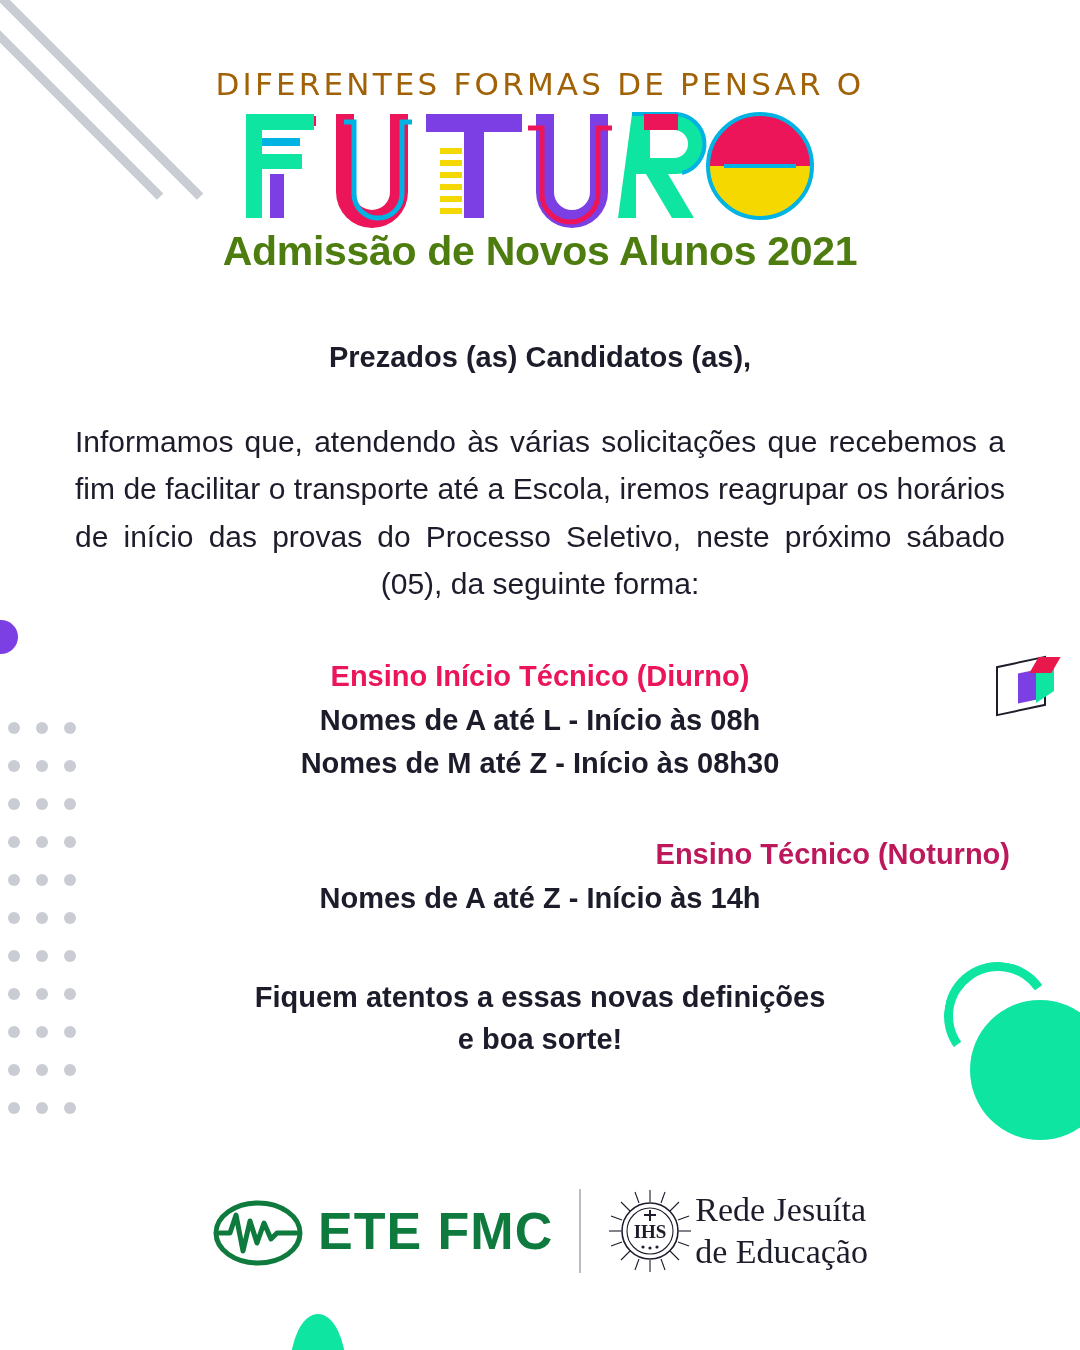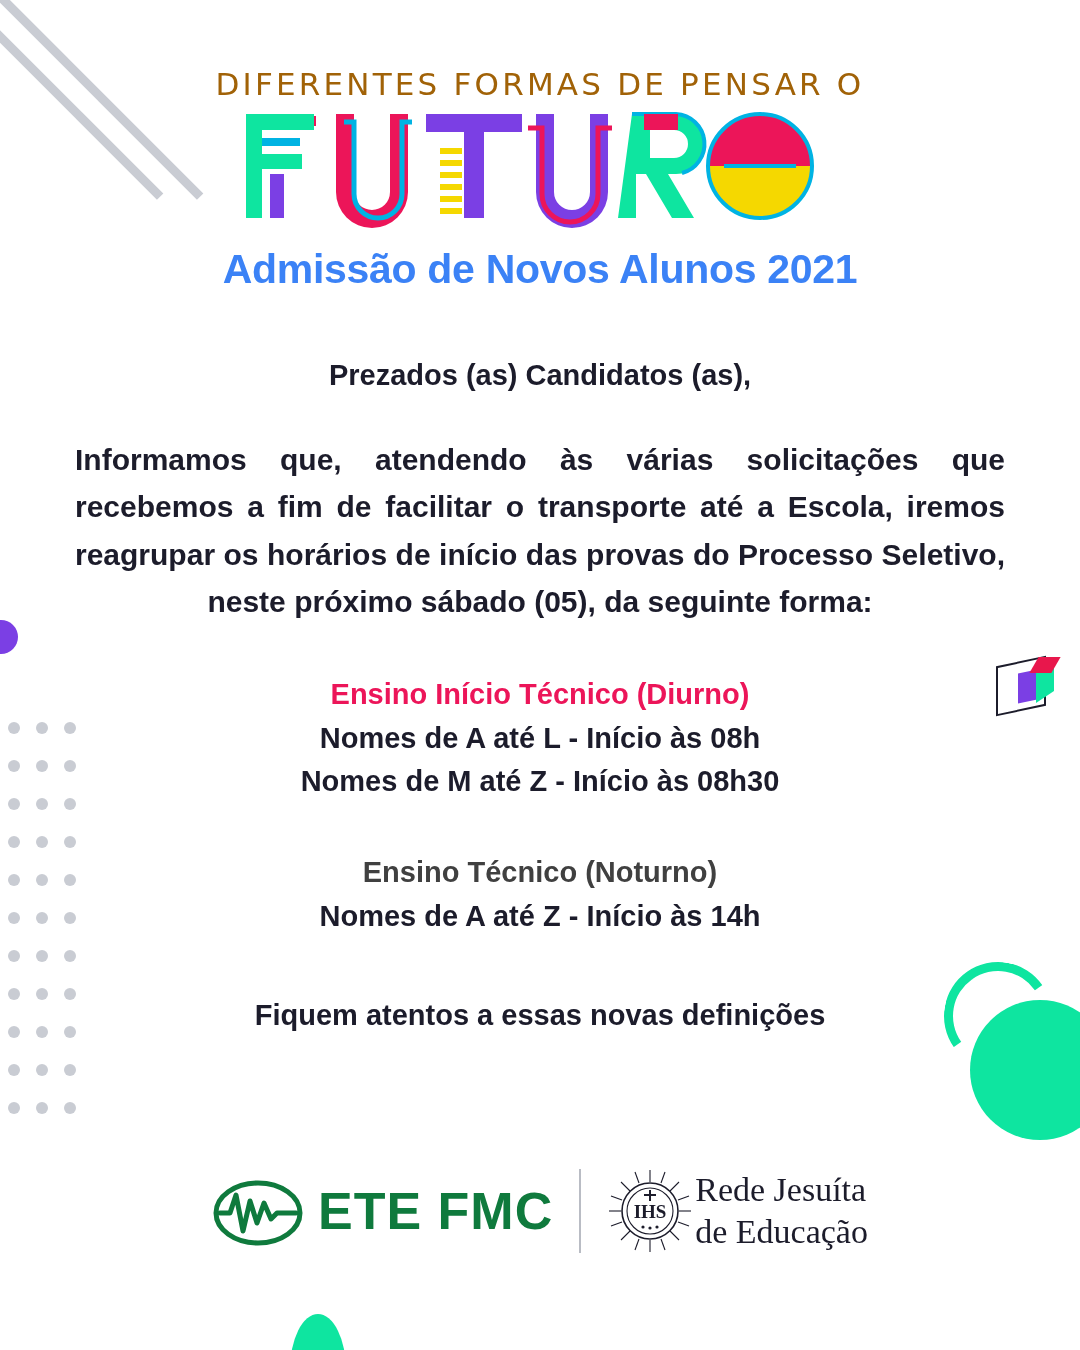--- a/index.html
+++ b/index.html
@@ -152,76 +152,76 @@
     position: relative;
     width: 600px;
     height: 120px;
     margin: 6px auto 0;
   }
   .futuro-svg { display: block; }
 
   .subtitle {
     font-size: 41px;
     font-weight: bold;
-    color: #3b82f6;
-    margin-top: 18px;
+    color: #4d7c0f;
+    margin-top: 0;
     letter-spacing: -0.3px;
   }
 
   
   .content {
     position: relative;
     width: 940px;
     margin: 12px auto;
     text-align: center;
   }
   .greeting {
     margin-top: 66px;
     font-size: 29px;
     font-weight: bold;
   }
   .paragraph {
     margin-top: 44px;
     font-size: 30px;
-    font-weight: bold;
+    font-weight: normal;
     line-height: 1.58;
     text-align: justify;
     text-align-last: center;
     width: 930px;
     margin-left: auto;
     margin-right: auto;
   }
   .block {
     margin-top: 52px;
   }
   .block-heading {
     font-size: 29px;
     font-weight: bold;
     margin-bottom: 6px;
   }
   .block-heading.pink { color: #ec1559; }
-  .block-heading.purple { color: #404040; }
+  .block-heading.purple { color: #be185d; text-align: right; }
   .block-line {
     font-size: 29px;
     font-weight: bold;
     line-height: 1.5;
   }
   .closing {
     margin-top: 56px;
     font-size: 29px;
     font-weight: bold;
     line-height: 1.45;
   }
 
   
   .footer {
     position: absolute;
     left: 0;
     right: 0;
-    bottom: 96px;
+    bottom: 76px;
     display: flex;
     align-items: center;
     justify-content: center;
     gap: 26px;
   }
   .ete-logo {
     display: flex;
     align-items: center;
     gap: 14px;
   }
@@ -360,20 +360,21 @@
     <div class="block-line">Nomes de M até Z - Início às 08h30</div>
   </div>
 
   <div class="block">
     <div class="block-heading purple">Ensino Técnico (Noturno)</div>
     <div class="block-line">Nomes de A até Z - Início às 14h</div>
   </div>
 
   <div class="closing">
     <div>Fiquem atentos a essas novas definições</div>
+    <div>e boa sorte!</div>
   </div>
 </div>
 
 <div class="footer">
   <div class="ete-logo">
     <svg width="92" height="76" viewBox="0 0 92 76">
       <ellipse cx="46" cy="40" rx="42" ry="30" fill="none" stroke="#0f7a3d" stroke-width="5"></ellipse>
       <path d="M8 40 L18 40 L24 22 L31 58 L38 28 L45 50 L52 30 L59 46 L65 40 L84 40" fill="none" stroke="#0f7a3d" stroke-width="5" stroke-linejoin="round" stroke-linecap="round"></path>
     </svg>
     <span class="ete-text">ETE FMC</span>

